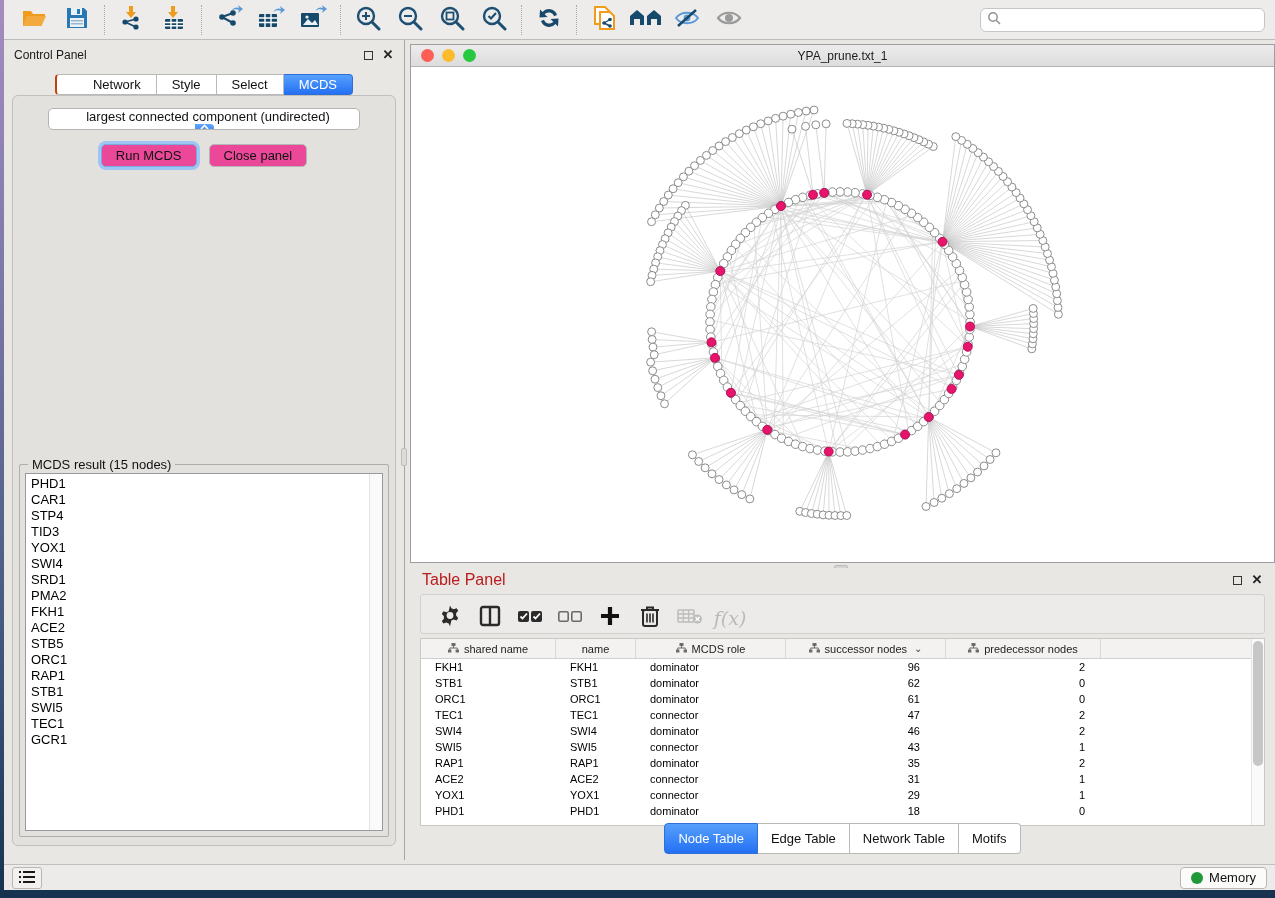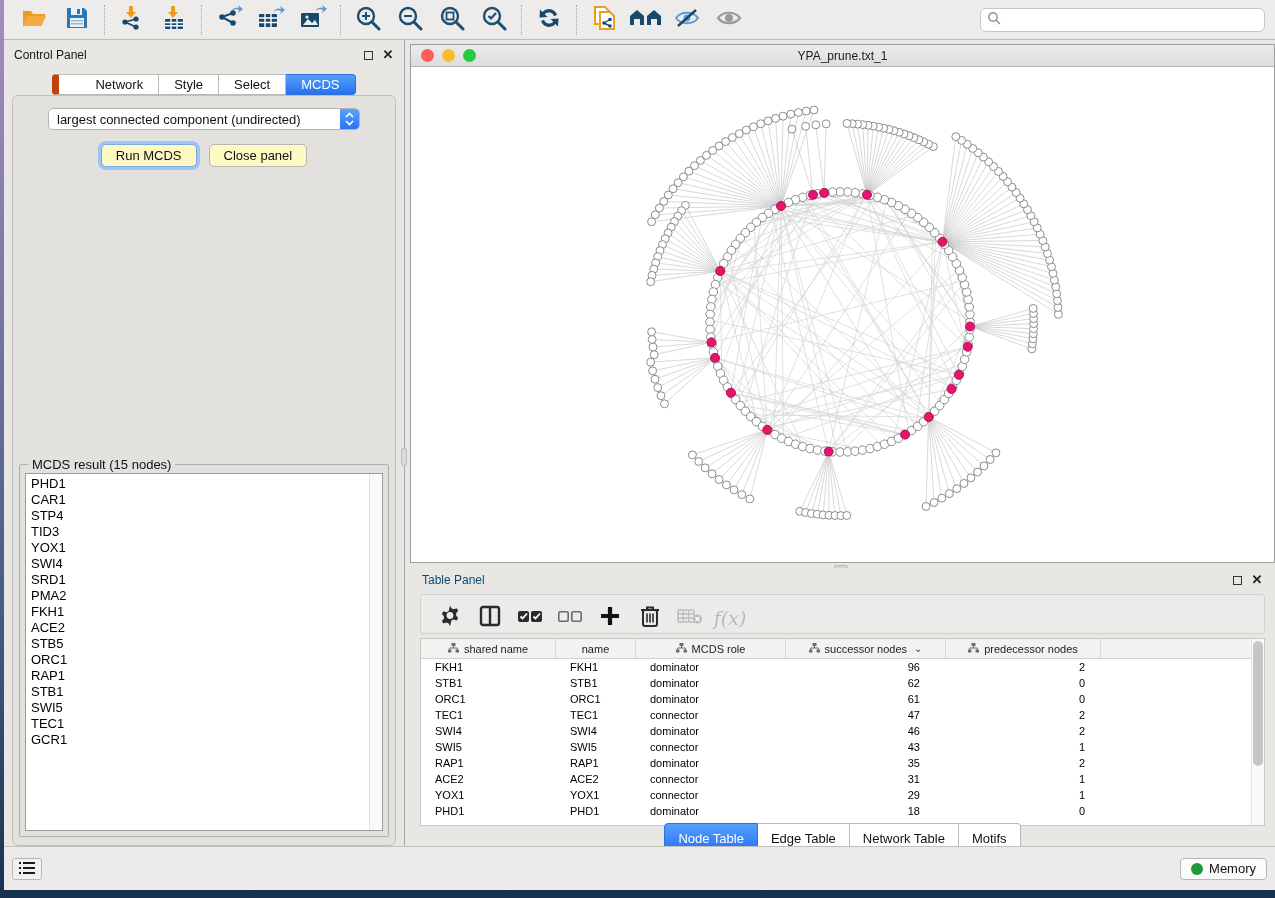--- a/index.html
+++ b/index.html
@@ -33,37 +33,37 @@
   .cp-title { font-size:12px; color:#1a1a1a; }
   .panel-winbtns { margin-left:auto; display:flex; gap:8px; align-items:center; }
   .winbtn { width:12px; height:12px; display:flex; align-items:center; justify-content:center;
             color:#333; font-size:12px; line-height:12px; }
   .float-glyph { width:9px; height:9px; border:1.5px solid #333; }
   .close-glyph { font-weight:bold; font-size:13px; color:#222; }
 
   .cp-tabs { display:flex; justify-content:center; margin-top:4px; }
   .cp-tab { height:21px; padding:0 15px; background:#fff; border:1px solid #b9b9b9; border-left:none;
             font-size:13px; display:flex; align-items:center; color:#111; }
-  .cp-tab:first-child { border-left:7px solid #c2410c; border-radius:4px 0 0 4px;padding-left:36px; }
+  .cp-tab:first-child { border-left:2px solid #c2410c; border-radius:4px 0 0 4px;padding-left:36px; }
   .cp-tab:last-child { border-radius:0 4px 4px 0; }
   .cp-tab.selected { background:linear-gradient(#56a0fc,#2470f3); color:#fff; border-color:#2f6fd8; }
 
   .cp-content { position:absolute; left:8px; right:8px; top:55px; bottom:14px;
                 background:#e3e1de; border:1px solid #c2c0bd; border-radius:6px; }
   .opt-label { text-align:center; font-size:13px; color:#111; margin-top:22px; }
   .criterion { margin:12px auto 0 auto; width:312px; height:22px; background:#fff;
                border:1px solid #b5b5b5; border-radius:5px; display:flex; align-items:center;
-               font-size:13px; color:#111; overflow:hidden; }
+               font-size:13px; color:#111; overflow:hidden;flex-direction:column; }
   .criterion .val { flex:1; padding-left:8px; white-space:nowrap; }
   .criterion .stepper { width:19px; height:22px; background:linear-gradient(#5fa5fd,#2470f3);
                         border-radius:0 4px 4px 0; display:flex; flex-direction:column;
                         align-items:center; justify-content:center; color:#fff; }
   .criterion .stepper svg { display:block; }
   .btn-row { display:flex; justify-content:center; gap:12px; margin-top:14px; }
-  .mac-btn { height:23px; padding:0 14px; background:#fef9c3; border:1px solid #b5b5b5; border-radius:5px;
+  .mac-btn { height:23px; padding:0 14px; background:#ec4899; border:1px solid #b5b5b5; border-radius:5px;
              font-size:13px; color:#111; display:flex; align-items:center; }
   .mac-btn.focused { box-shadow:0 0 0 3px #9ec5f4; border-color:#7aa8e0; }
 
   .mcds-fieldset { position:absolute; left:6px; right:6px; top:368px; bottom:8px;
                    border:1px solid #aeaeae; border-radius:2px; }
   .mcds-legend { position:absolute; top:-8px; left:8px; background:#e3e1de; padding:0 4px;
                  font-size:13px; color:#111; }
   .mcds-list { position:absolute; left:5px; right:5px; top:8px; bottom:5px; background:#fff;
                border:1px solid #9a9a9a; overflow:hidden; }
   .mcds-scroll { position:absolute; right:0; top:0; bottom:0; width:13px; background:#fafafa;
@@ -82,21 +82,21 @@
   .net-canvas { position:absolute; left:0; right:0; top:22px; bottom:0; background:#fff; overflow:hidden; }
   .net-canvas svg { width:100%; height:100%; display:block; }
   .h-grip { position:absolute; left:50%; top:525px; width:14px; height:6px; margin-left:-7px;
             background:#d6d4d2; border:1px solid #bdbbb9; border-radius:2px; }
   .v-grip { position:absolute; left:397px; top:408px; width:6px; height:18px;
             background:#dddbd9; border:1px solid #bfbdbb; border-radius:2px; }
 
   
   .table-panel { position:absolute; left:4px; right:0; top:528px; bottom:0; background:#e9e7e4; }
   .tp-header { height:24px; display:flex; align-items:center; padding:0 12px; }
-  .tp-title { font-size:12px; color:#0c4a6e; }
+  .tp-title { font-size:16px; color:#b91c1c; }
   .tp-toolbar { margin:2px 10px 0 10px; height:40px; background:#edebe9; border:1px solid #d2d0ce;
                 border-radius:3px; display:flex; align-items:center; gap:10px; padding:0 14px; }
   .tp-tool { width:30px; height:30px; display:flex; align-items:center; justify-content:center;margin-top:8px; }
   .fx { font-family:"DejaVu Serif", serif; font-style:italic; font-size:19px; color:#b9b9b9; }
 
   .table-wrap { position:absolute; left:10px; right:10px; top:70px; bottom:34px;
                 background:#fff; border:1px solid #c9c7c5; overflow:hidden; }
   .thead { display:flex; height:20px; background:#f3f2f1; border-bottom:1px solid #cfcfcf; }
   .th { display:flex; align-items:center; justify-content:center; gap:5px; font-size:11px; color:#222;
         border-right:1px solid #d9d9d9; position:relative; }
@@ -111,21 +111,21 @@
                border-radius:5px; }
 
   .tp-tabs { position:absolute; left:0; right:0; bottom:6px; display:flex; justify-content:center; }
   .tp-tab { height:31px; padding:0 13px; background:#fff; border:1px solid #b9b9b9; border-left:none;
             font-size:13px; display:flex; align-items:center; color:#111; }
   .tp-tab:first-child { border-left:1px solid #b9b9b9; border-radius:4px 0 0 4px; }
   .tp-tab:last-child { border-radius:0 4px 4px 0; }
   .tp-tab.selected { background:linear-gradient(#56a0fc,#2470f3); color:#fff; border-color:#2f6fd8; }
 
   
-  .statusbar { position:absolute; left:0; right:0; bottom:0; height:44px; background:#ecebe9;
+  .statusbar { position:absolute; left:0; right:0; bottom:0; height:26px; background:#ecebe9;
                border-top:1px solid #c2c0be; display:flex; align-items:center; padding:0 8px; }
   .sb-menu-btn { width:30px; height:22px; background:#f2f1ef; border:1px solid #b9b7b5; border-radius:3px;
                  display:flex; align-items:center; justify-content:center; }
   .sb-spacer { flex:1; }
   .memory-btn { height:22px; padding:0 10px; background:#fbfbfa; border:1px solid #b9b7b5; border-radius:4px;
                 display:flex; align-items:center; gap:6px; font-size:13px; color:#111; }
   .mem-dot { width:12px; height:12px; border-radius:50%; background:#1f9939; }
 </style>
 </head>
 <body>

